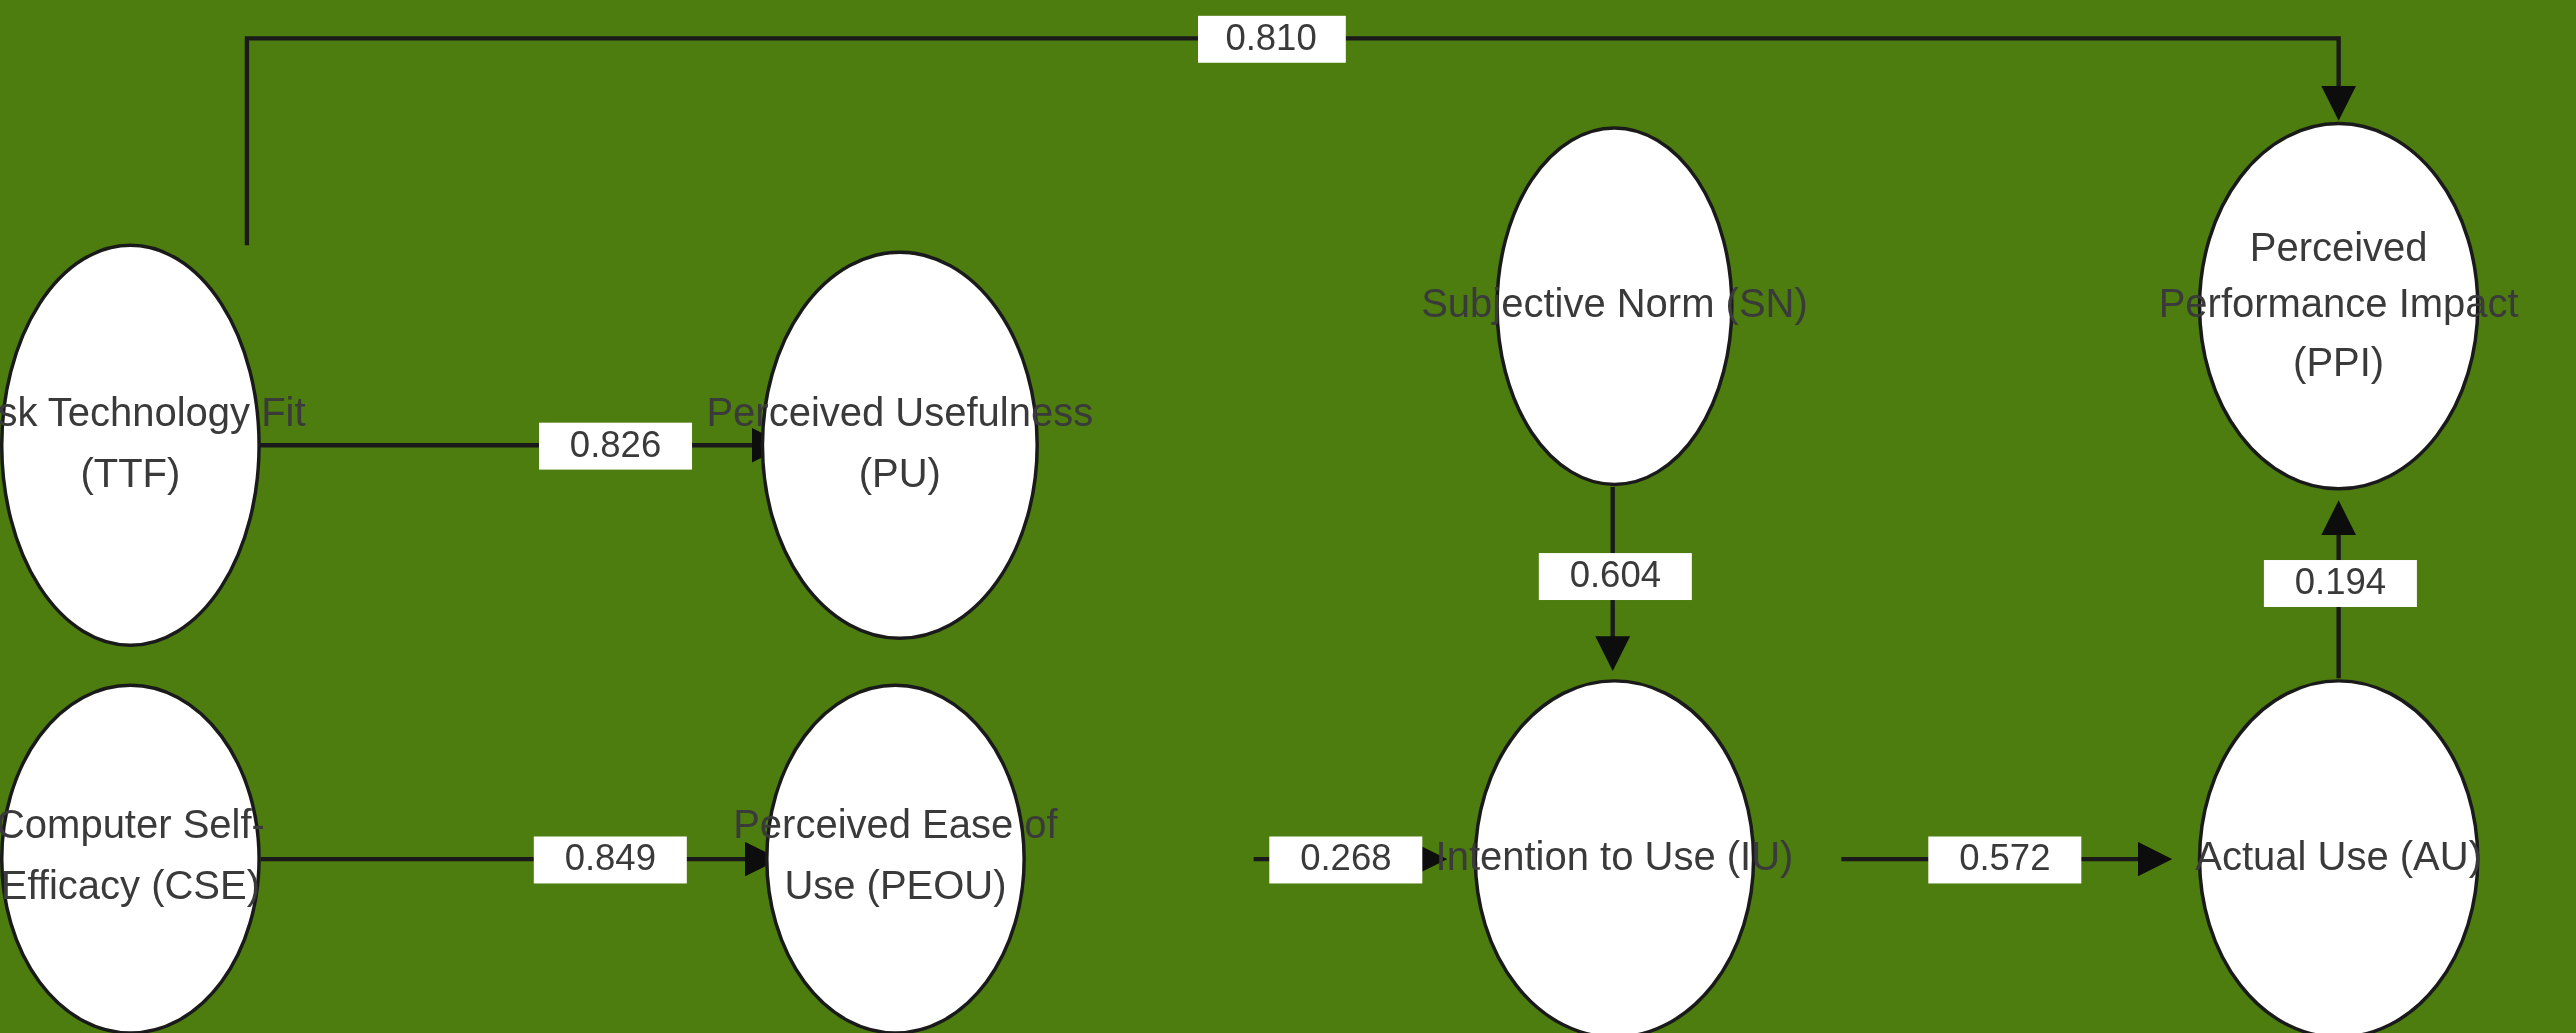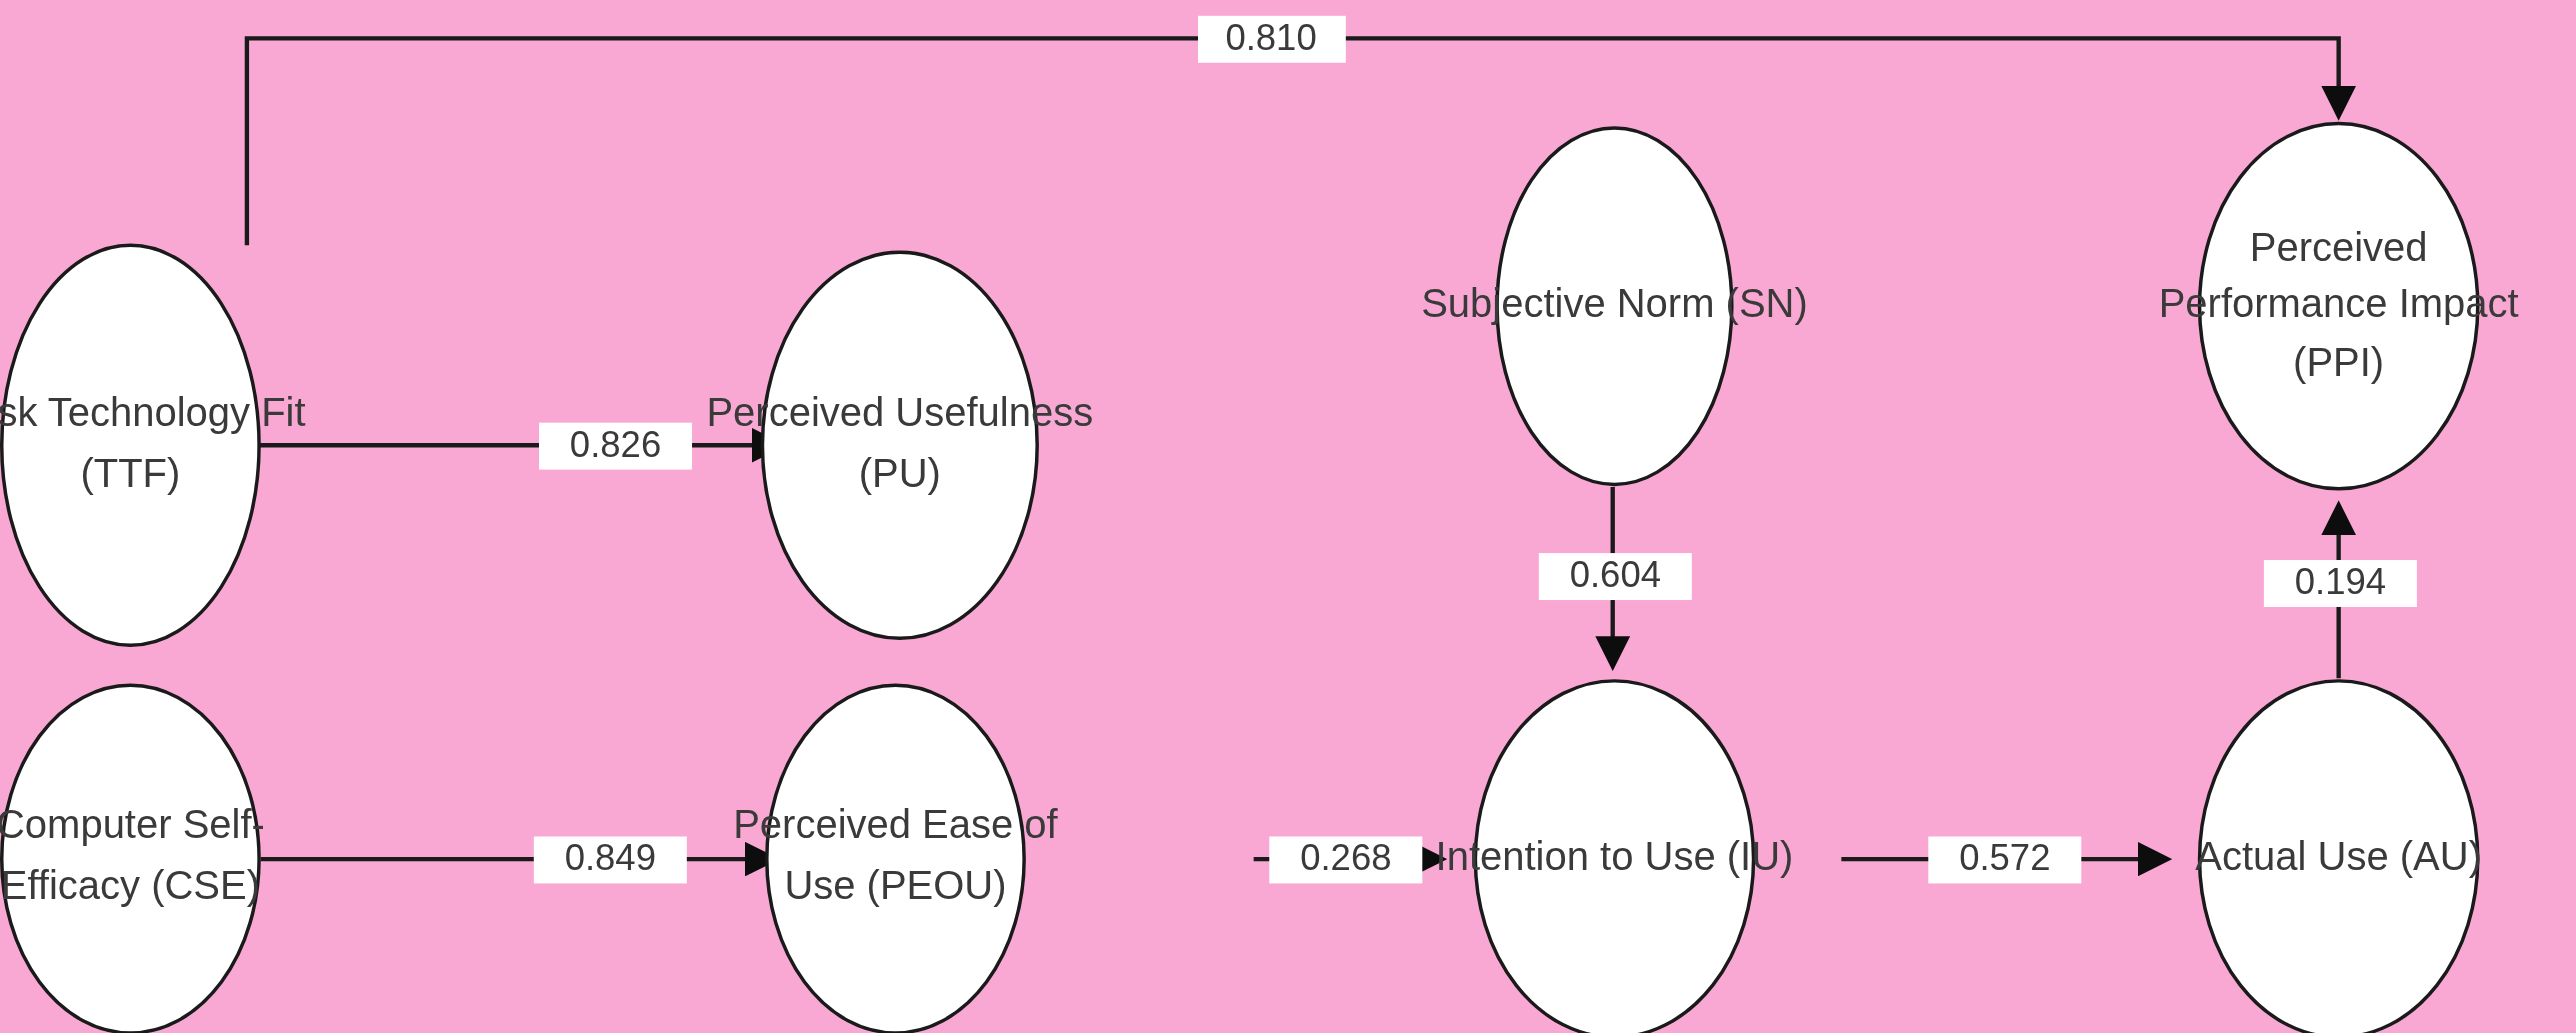--- a/index.html
+++ b/index.html
@@ -10,21 +10,21 @@
   body {
     width: 2576px;
     height: 1034px;
     font-family: "Liberation Sans", sans-serif;
     overflow: hidden;
   }
   #diagram-root {
     position: relative;
     width: 2576px;
     height: 1034px;
-    background: #f9a8d4;
+    background: #4d7c0f;
   }
   svg#sem-canvas {
     position: absolute;
     top: 0;
     left: 0;
     width: 2576px;
     height: 1034px;
     display: block;
   }
   .node-ellipse {

